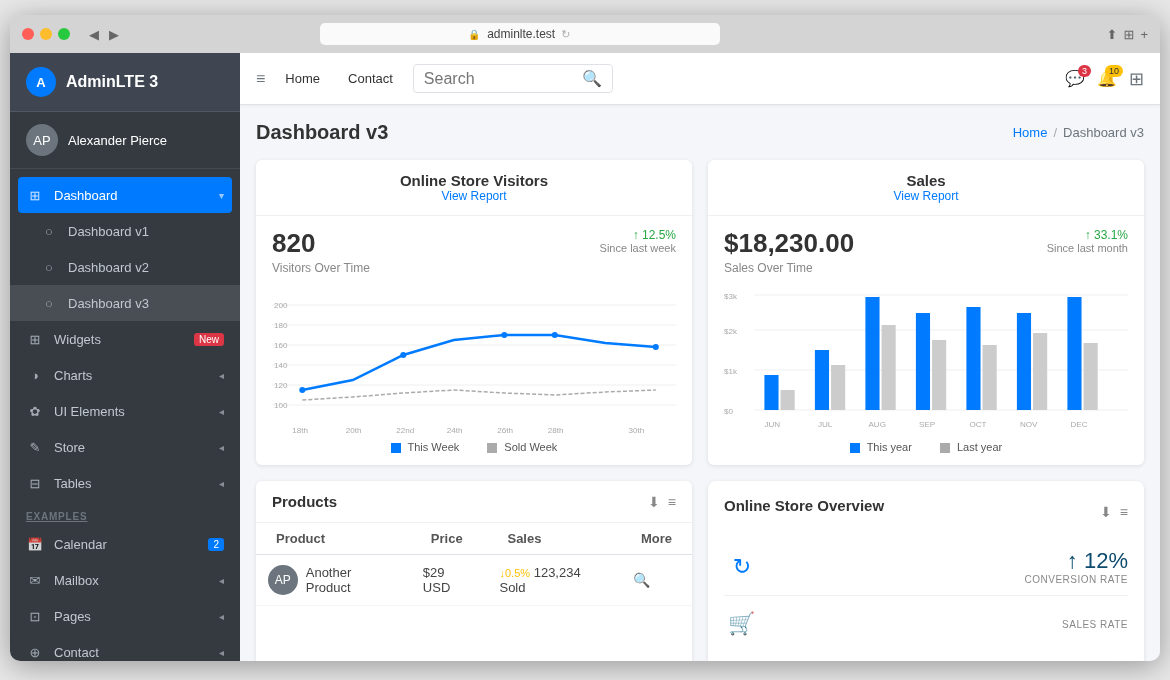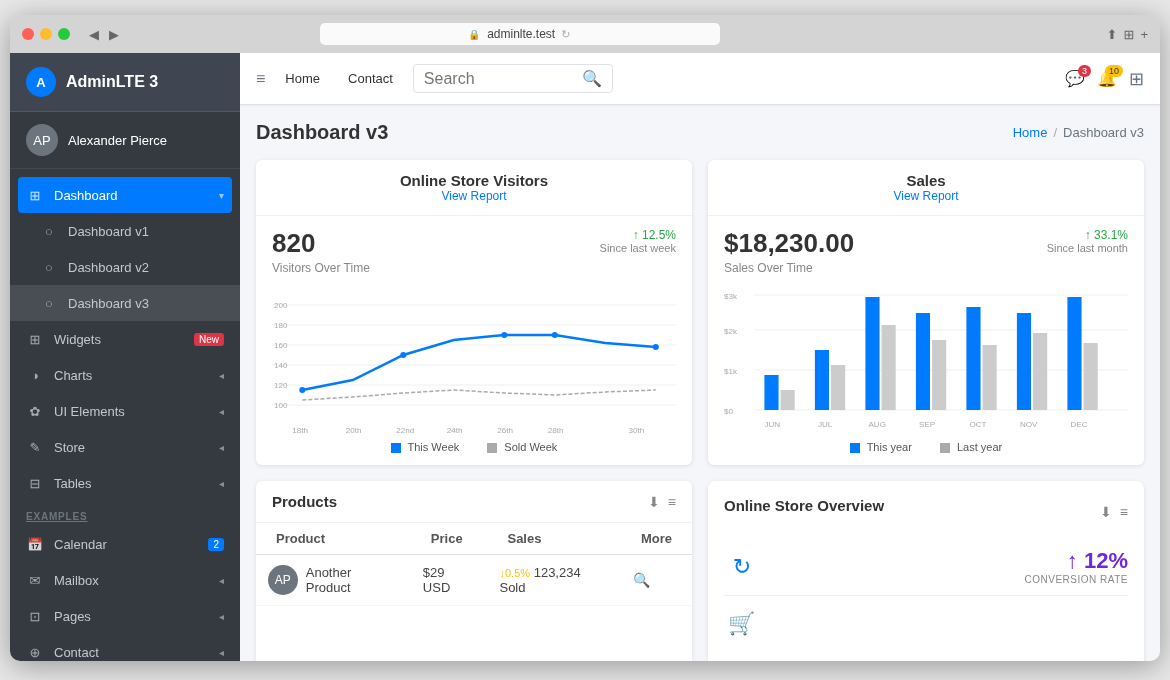--- a/index.html
+++ b/index.html
@@ -95,21 +95,21 @@
     .trend-up { color: #28a745; font-size: 11px; }
     .trend-down { color: #ffc107; font-size: 11px; }
     .search-btn { background: none; border: none; color: #888; cursor: pointer; font-size: 14px; }
 
     
     .overview-card { background: #fff; border-radius: 8px; box-shadow: 0 1px 4px rgba(0,0,0,0.1); padding: 16px; }
     .overview-header { font-size: 15px; font-weight: 600; color: #333; margin-bottom: 12px; }
     .overview-stat { display: flex; align-items: center; gap: 12px; padding: 10px 0; border-bottom: 1px solid #f0f0f0; }
     .overview-icon { width: 36px; height: 36px; display: flex; align-items: center; justify-content: center; font-size: 18px; }
     .overview-info { flex: 1; }
-    .overview-value { font-size: 22px; font-weight: 700; color: #6d28d9; }
+    .overview-value { font-size: 22px; font-weight: 400; color: #0c4a6e; }
     .overview-label { font-size: 10px; color: #888; text-transform: uppercase; letter-spacing: 0.05em; }
 
     .bottom-row { display: grid; grid-template-columns: 1fr 1fr; gap: 16px; }
 
     
     ::-webkit-scrollbar { width: 4px; }
     ::-webkit-scrollbar-track { background: transparent; }
     ::-webkit-scrollbar-thumb { background: rgba(0,0,0,0.2); border-radius: 2px; }
   </style>
 </head>
@@ -448,20 +448,21 @@
                 <div style="text-align:right;">
                   <div class="overview-value">↑ 12%</div>
                   <div class="overview-label">CONVERSION RATE</div>
                 </div>
               </div>
             </div>
             <div class="overview-stat" style="border-bottom:none;">
               <div class="overview-icon" style="color:#ffc107; font-size:22px;">🛒</div>
               <div class="overview-info">
                 <div style="text-align:right;">
+                  <div class="overview-label">SALES RATE</div>
                 </div>
               </div>
             </div>
           </div>
         </div>
 
       </div>
     </div>
   </div>
 </div>

